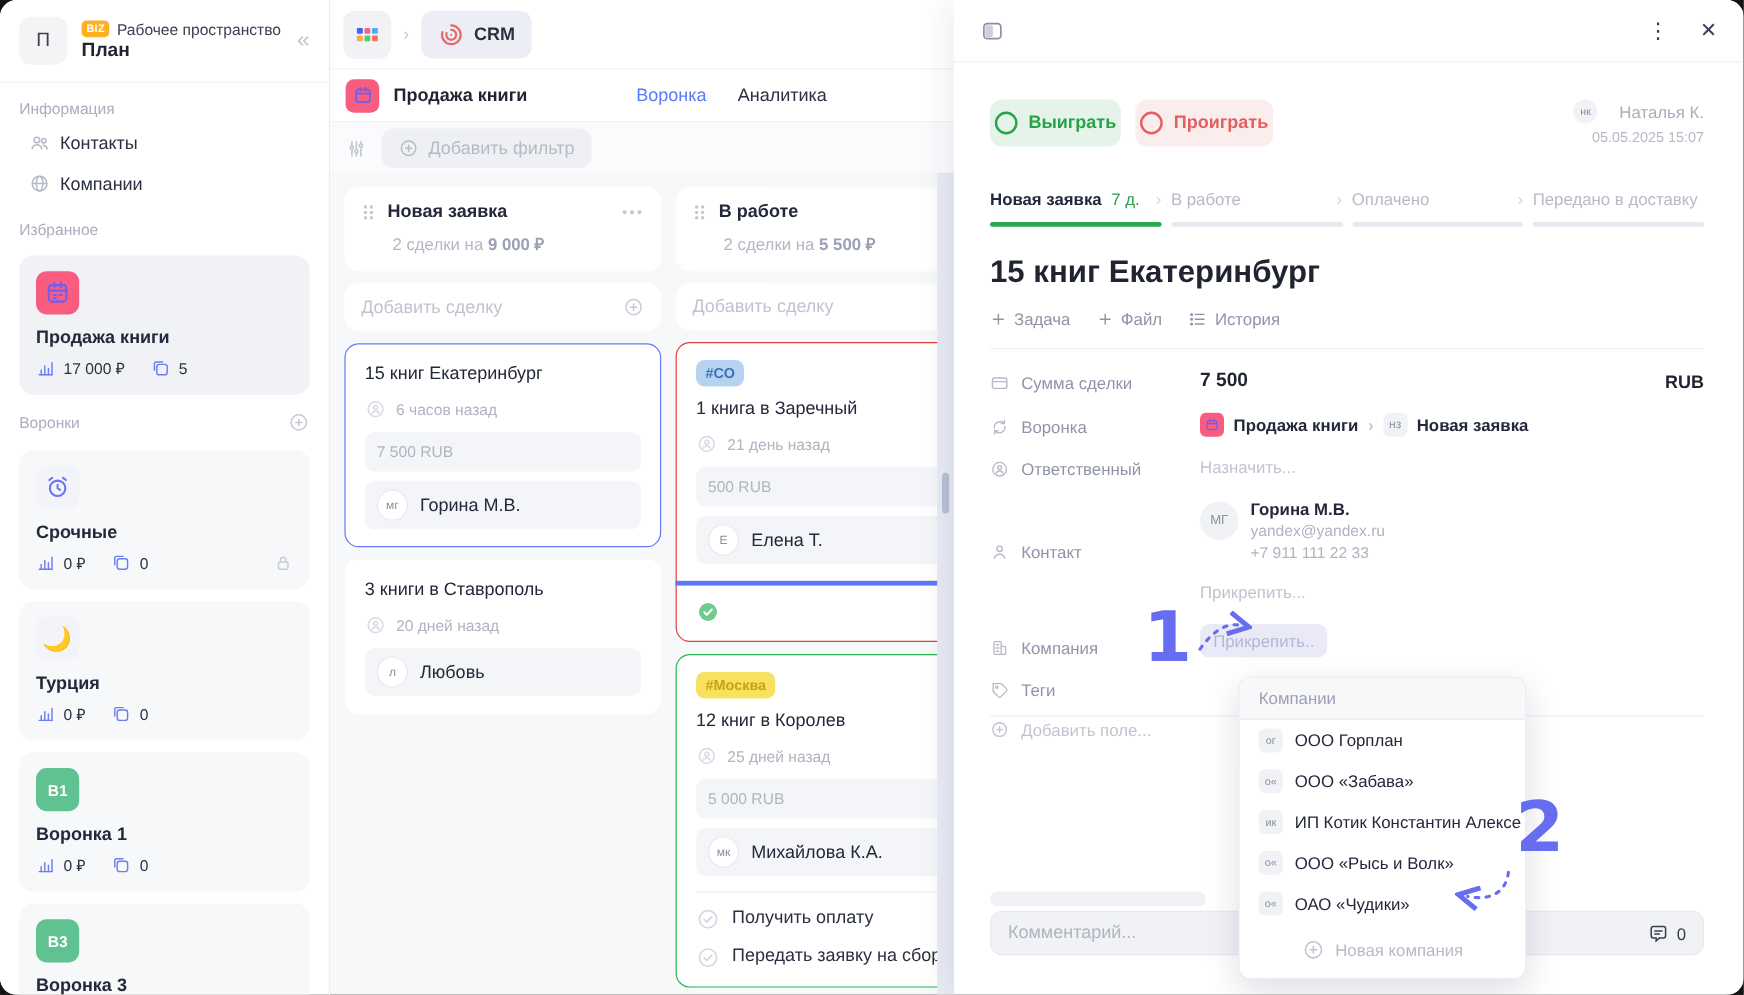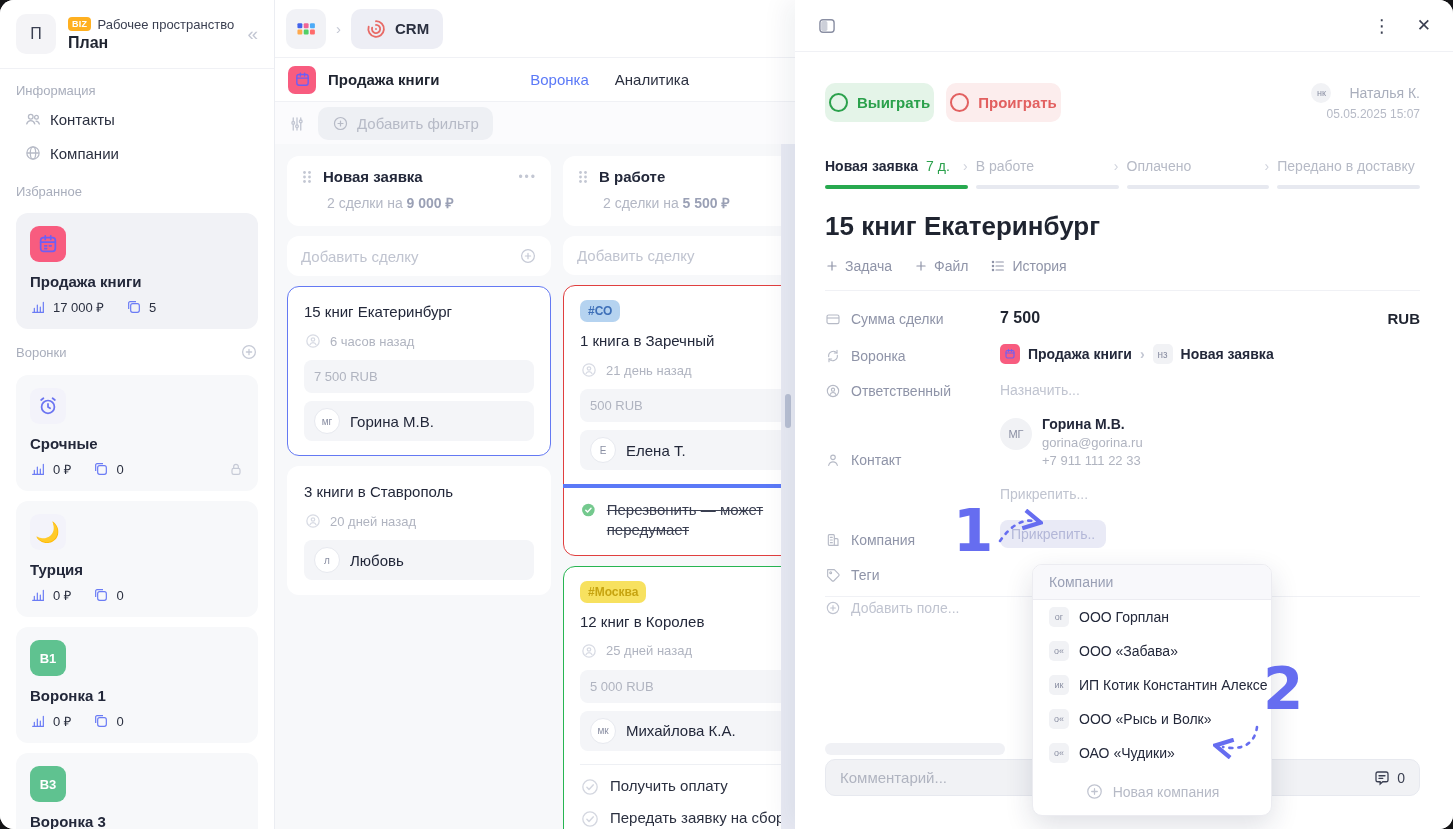--- a/index.html
+++ b/index.html
@@ -428,21 +428,20 @@
           <div class="person">
             <span class="pava">Е</span>
             <span class="pname">Елена Т.</span>
           </div>
           <div class="bluebar"></div>
           <div class="task">
             <svg width="20" height="20" viewBox="0 0 24 24">
                 <circle cx="12" cy="12" r="9" fill="#74c98e"></circle>
                 <path d="m8.3 12.3 2.5 2.6 5-5.4" fill="none" stroke="#fff" stroke-width="2" stroke-linecap="round" stroke-linejoin="round"></path>
               </svg>
-            <span class="strike">Перезвонить — может передумает</span>
           </div>
         </div>
 
         <div class="deal b-green">
           <span class="tag yellow">#Москва</span>
           <div class="deal-title">12 книг в Королев</div>
           <div class="deal-meta">
             <svg width="18" height="18" viewBox="0 0 24 24" fill="none" stroke="currentColor" stroke-width="1.7">
                 <circle cx="12" cy="12" r="8.2"></circle>
                 <circle cx="12" cy="10" r="2.3"></circle>
@@ -622,21 +621,21 @@
             <svg viewBox="0 0 24 24" fill="none" stroke="currentColor" stroke-width="1.7" stroke-linecap="round">
                 <circle cx="12" cy="8" r="3.4"></circle>
                 <path d="M5.5 20c.9-3.4 3.4-5.2 6.5-5.2s5.6 1.8 6.5 5.2"></path>
               </svg>
             <span>Контакт</span>
           </div>
           <div class="fval contact">
             <span class="c-ava">МГ</span>
             <span>
               <div class="c-name">Горина М.В.</div>
-              <div class="c-sub">gorina@gorina.ru</div>
+              <div class="c-sub">yandex@yandex.ru</div>
               <div class="c-sub">+7 911 111 22 33</div>
             </span>
           </div>
         </div>
 
         <div class="frow">
           <div class="flabel"></div>
           <div class="fval"><span class="ph">Прикрепить...</span></div>
         </div>
 

